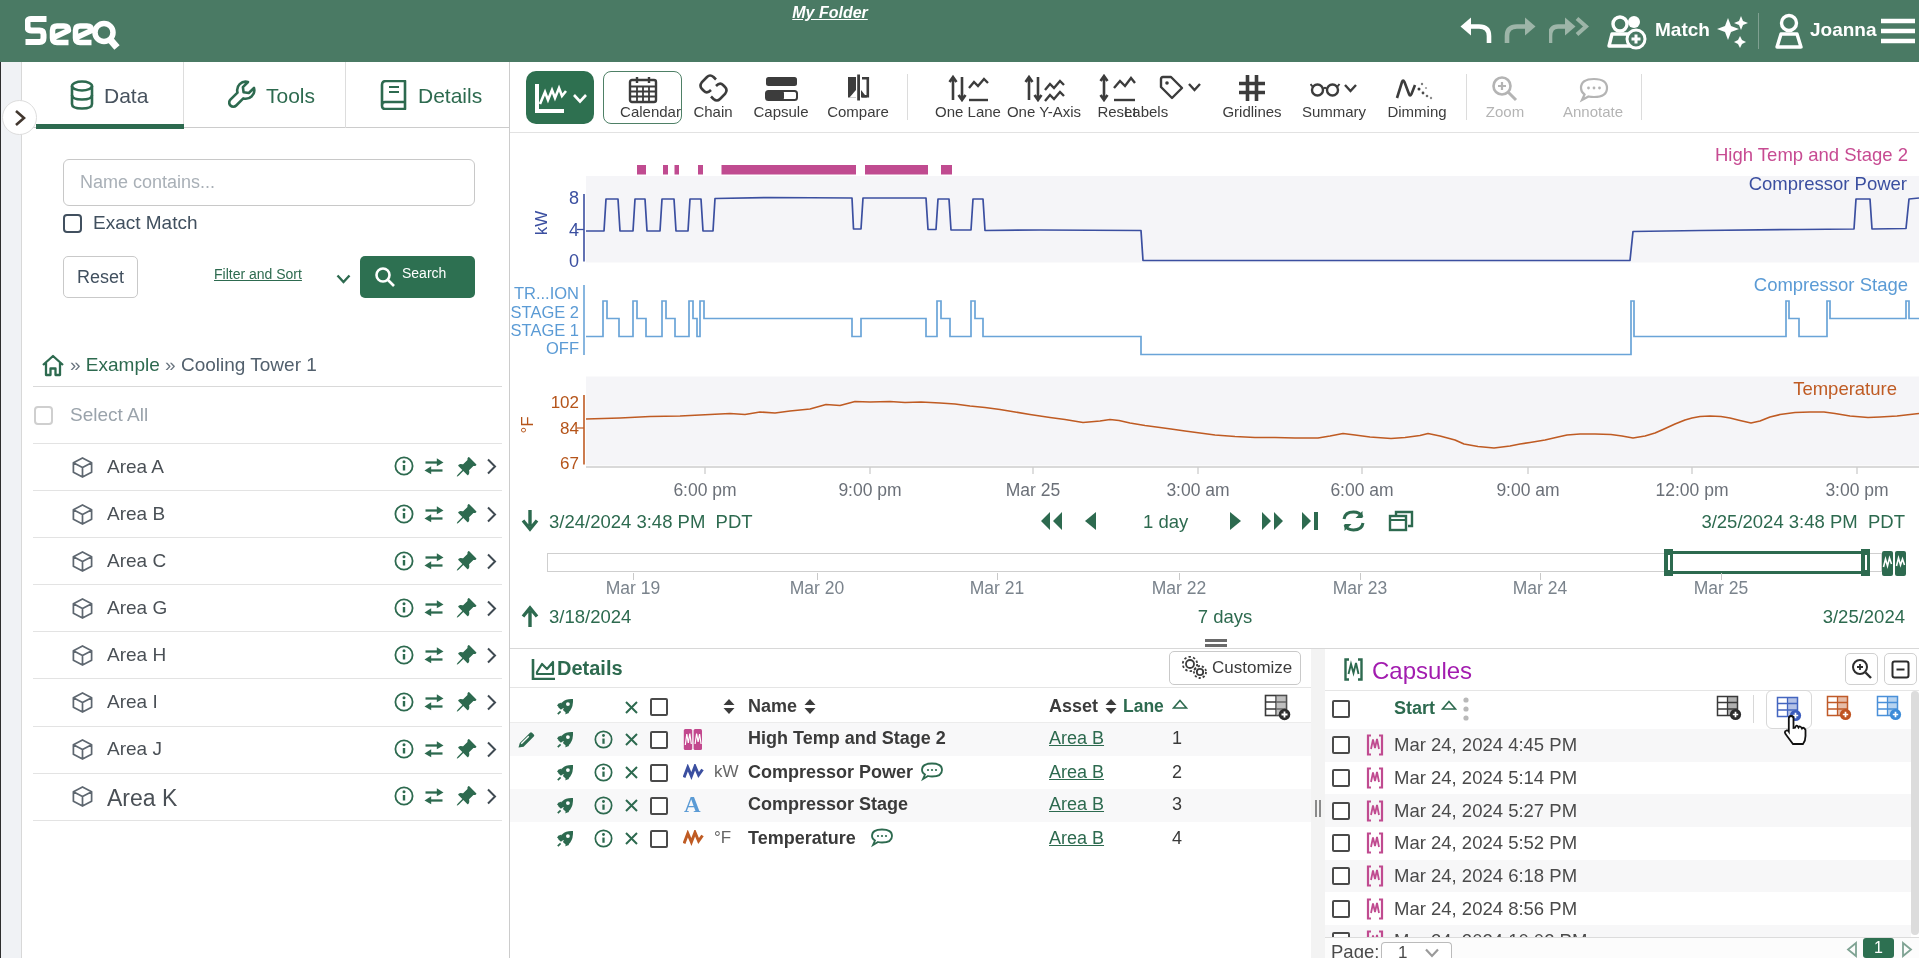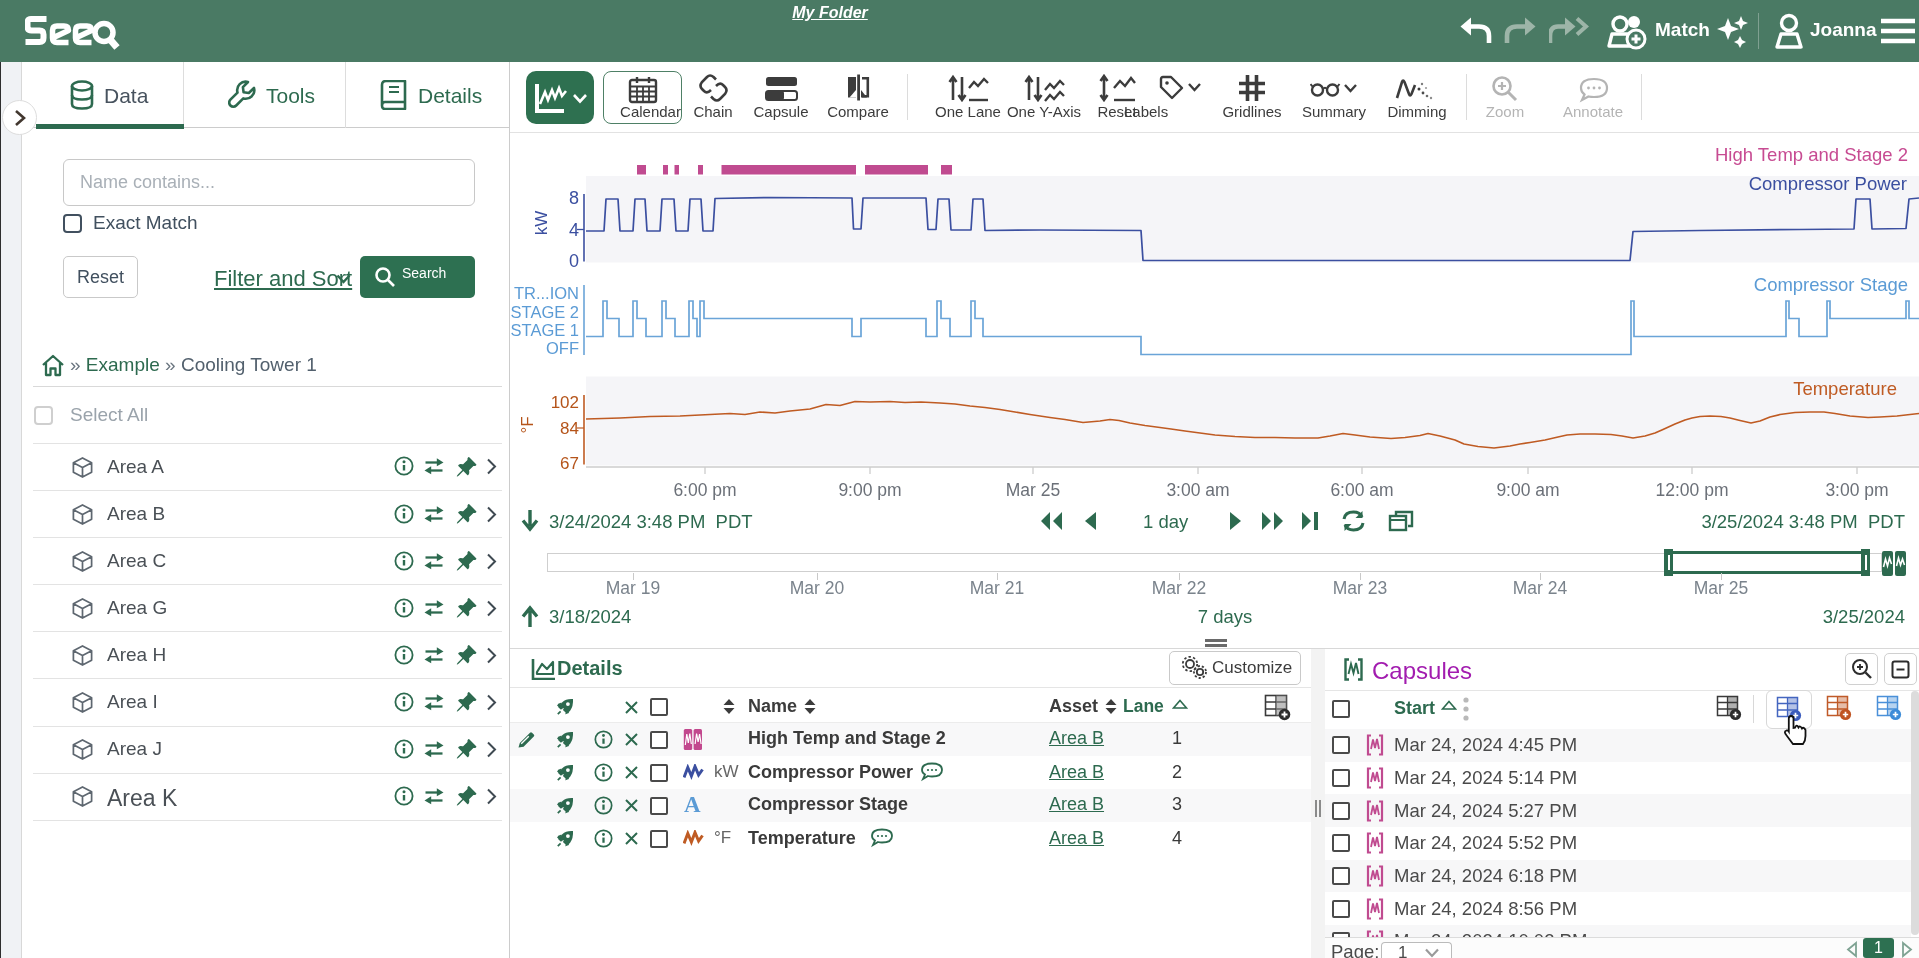--- a/index.html
+++ b/index.html
@@ -93,21 +93,21 @@
   <path d="M3 2 L11 9 L3 16" fill="none" stroke="#42372f" stroke-width="2.6"></path>
 </svg>
 
 <div class="abs" style="left:63px;top:159px;width:412px;height:47px;border:1px solid #c8c8c8;border-radius:6px;"></div>
 <div class="abs" style="left:80px;top:172px;font-size:18px;color:#a9b0b7;">Name contains...</div>
 
 <div class="abs" style="left:63px;top:214px;width:19px;height:19px;border:2px solid #41505f;border-radius:4px;"></div>
 <div class="abs" style="left:93px;top:212px;font-size:19px;color:#41505f;">Exact Match</div>
 
 <div class="abs" style="left:63px;top:256px;width:75px;height:42px;border:1px solid #c9c9c9;border-radius:5px;text-align:center;line-height:40px;font-size:18px;color:#41505f;">Reset</div>
-<div class="abs" style="left:214px;top:266px;font-size:22px;color:#2d6a4f;"><span style="text-decoration:underline;">Filter and Sort</span></div>
+<div class="abs" style="left:214px;top:266px;font-size:14px;color:#2d6a4f;"><span style="text-decoration:underline;">Filter and Sort</span></div>
 <svg class="abs" style="left:336px;top:274px;" width="15" height="10" viewBox="0 0 15 10">
       <path d="M1.5 1.5 L7.5 8 L13.5 1.5" fill="none" stroke="#2d6a4f" stroke-width="2.4"></path>
     </svg>
 <div class="abs" style="left:360px;top:256px;width:115px;height:42px;background:#2d7051;border-radius:5px;"></div>
 <svg class="abs" style="left:374px;top:266px;" width="22" height="22" viewBox="0 0 22 22">
   <circle cx="9" cy="9" r="6.5" fill="none" stroke="#fff" stroke-width="2.6"></circle>
   <path d="M14 14 L20 20" stroke="#fff" stroke-width="2.6"></path>
 </svg>
 <div class="abs" style="left:402px;top:265px;font-size:14px;color:#fff;">Search</div>
 

